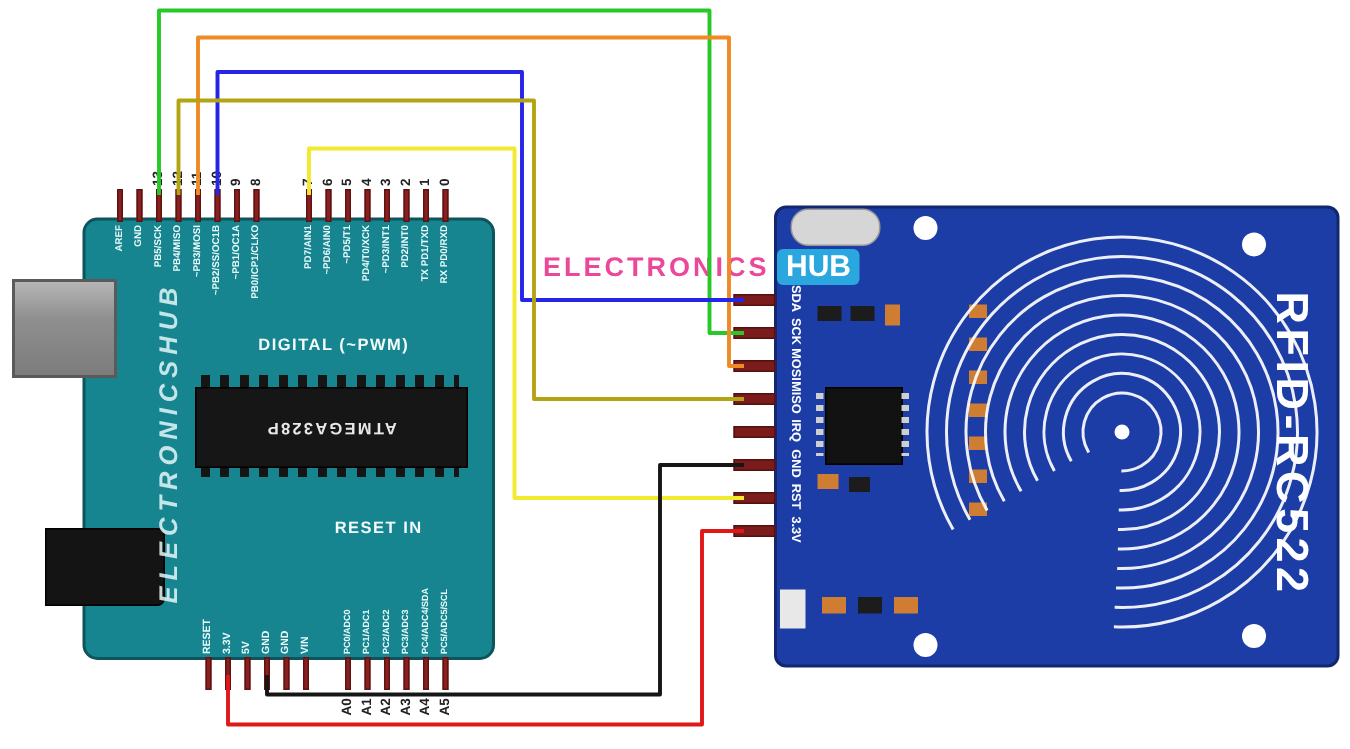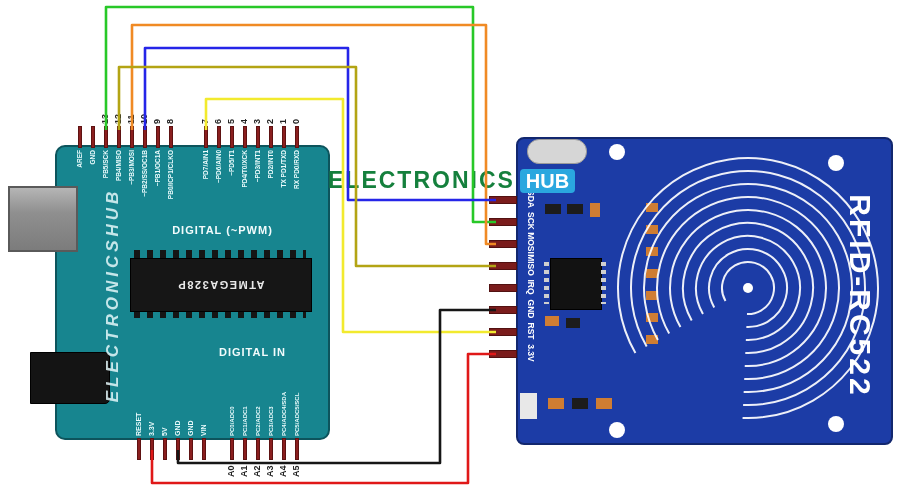--- a/index.html
+++ b/index.html
@@ -46,21 +46,21 @@
   .smd{position:absolute;}
   .rfid-title{position:absolute;left:860px;top:296px;transform:translate(-50%,-50%) rotate(90deg);
     white-space:nowrap;color:#fff;font-size:30px;font-weight:bold;letter-spacing:3px;}
   .rfid-pin-stub{position:absolute;left:489px;width:28px;height:8px;background:#7a1c1c;border:1px solid #521111;box-sizing:border-box;}
   .rfid-pin-label{position:absolute;width:44px;text-align:center;transform:rotate(90deg);
     color:#fff;font-size:8.5px;font-weight:bold;white-space:nowrap;}
 
   
   #wire-layer{position:absolute;left:0;top:0;z-index:50;}
   .watermark{position:absolute;left:328px;top:167px;z-index:5;white-space:nowrap;}
-  .watermark .wm1{color:#15803d;font-size:23px;font-weight:600;letter-spacing:2px;}
+  .watermark .wm1{color:#ec4899;font-size:18px;font-weight:600;letter-spacing:2px;margin-left:34px;}
   .watermark .wm2{background:#2aa7df;color:#fff;font-size:20px;font-weight:bold;
     padding:1px 6px;border-radius:4px;margin-left:5px;}
   .antenna-dot{position:absolute;left:743px;top:283px;width:10px;height:10px;border-radius:50%;background:#fff;}
 </style>
 </head>
 <body>
 
 <div id="stage">
 
   <div class="watermark">
@@ -70,21 +70,21 @@
   <div class="arduino-board"></div>
   <div class="usb-connector"></div>
   <div class="power-jack"></div>
   <div class="chip-legs legs-top"></div>
   <div class="chip-legs legs-bottom"></div>
   <div class="atmega-chip">
     <span>ATMEGA328P</span>
   </div>
   <div class="brand-vertical">ELECTRONICSHUB</div>
   <div class="section-label digital-label">DIGITAL (~PWM)</div>
-  <div class="section-label analog-label">DIGITAL IN</div>
+  <div class="section-label analog-label">RESET IN</div>
   <div id="arduino-pins">
       <div class="pin-stub-top" style="left: 78px; top: 126px;"></div>
       <div class="rot-label inner-top" style="left: 75px; top: 220px;">AREF</div>
       <div class="pin-stub-top" style="left: 91px; top: 126px;"></div>
       <div class="rot-label inner-top" style="left: 88px; top: 220px;">GND</div>
       <div class="pin-stub-top" style="left: 104px; top: 126px;"></div>
       <div class="rot-label outer-num" style="left: 100px; top: 124px;">13</div>
       <div class="rot-label inner-top" style="left: 101px; top: 220px;">PB5/SCK</div>
       <div class="pin-stub-top" style="left: 117px; top: 126px;"></div>
       <div class="rot-label outer-num" style="left: 113px; top: 124px;">12</div>

